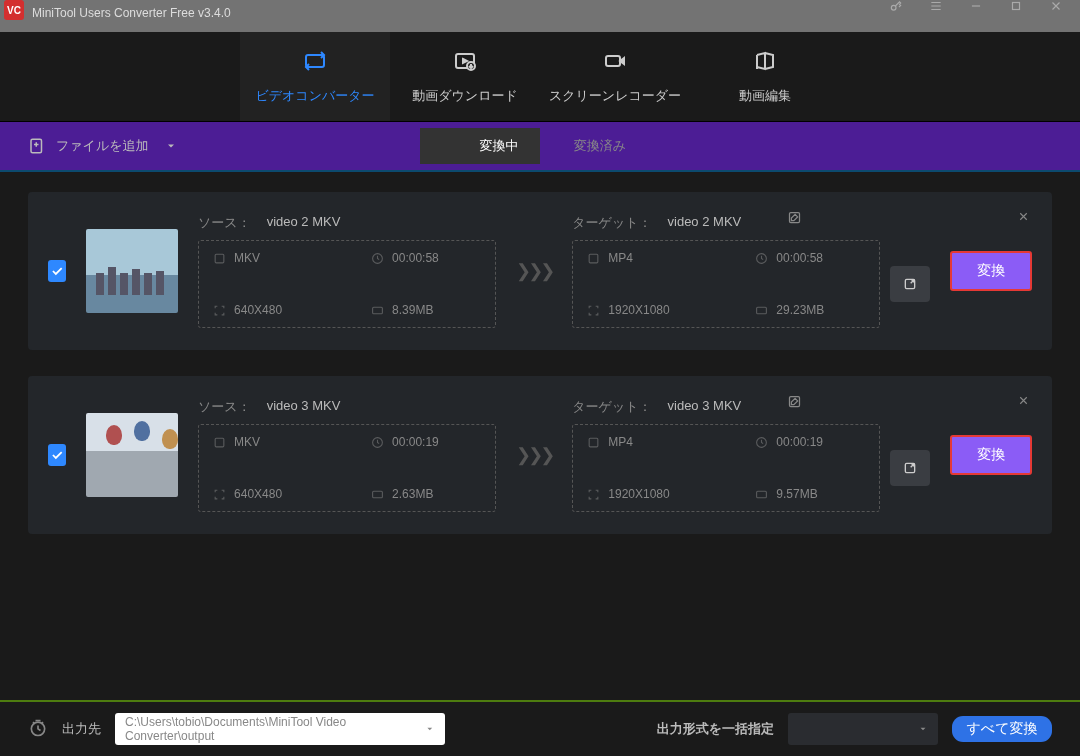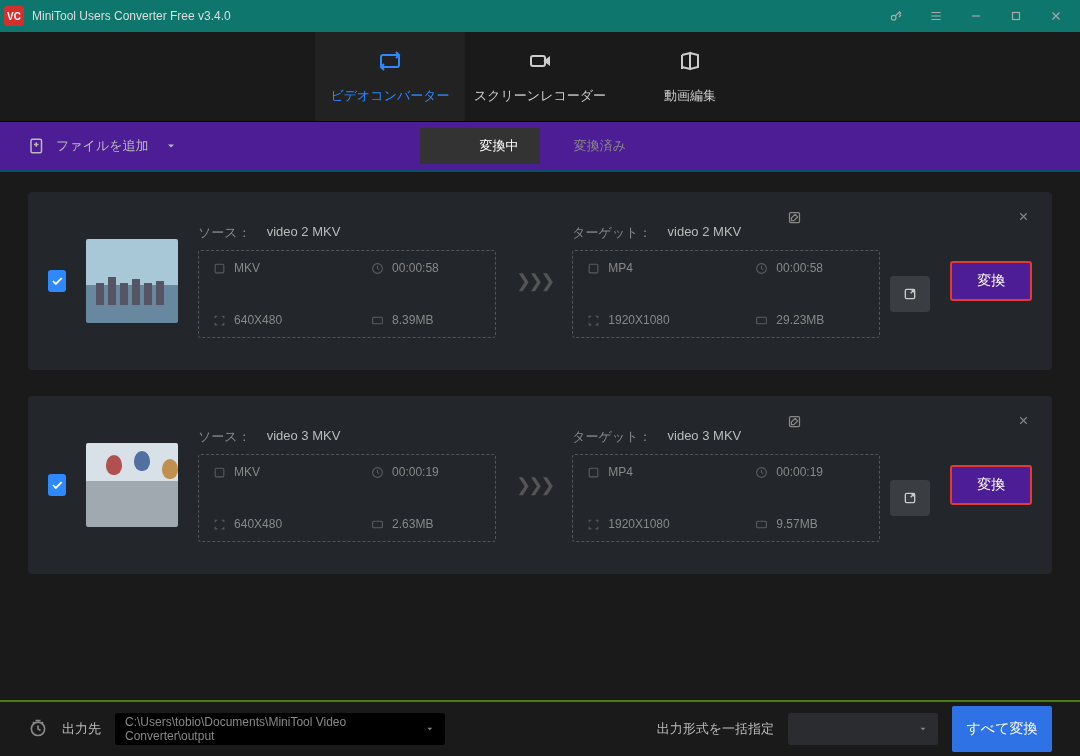--- a/index.html
+++ b/index.html
@@ -11,24 +11,24 @@
   color: #ccc;
   font-size: 13px;
   overflow: hidden;
   display: flex;
   flex-direction: column;
 }
 
 
 .titlebar {
   height: 32px;
-  background: #0f766e;
-  display: flex;
-  align-items: center;
-  padding: 4px 4px;
+  background: #737373;
+  display: flex;
+  align-items: flex-end;
+  padding: 12px 4px;
 }
 .app-icon {
   width: 20px;
   height: 20px;
   background: #d32f2f;
   border-radius: 3px;
   margin-right: 8px;
   display: flex;
   align-items: center;
   justify-content: center;
@@ -130,21 +130,21 @@
   flex: 1;
   padding: 20px 28px;
   display: flex;
   flex-direction: column;
   gap: 26px;
   position: relative;
 }
 .item {
   background: #23262a;
   border-radius: 4px;
-  padding: 32px 20px;
+  padding: 22px 20px;
   display: flex;
   align-items: center;
   gap: 20px;
   position: relative;
 }
 .item-check {
   width: 22px;
   height: 22px;
   background: #2e88ff;
   border-radius: 3px;
@@ -209,56 +209,56 @@
 
 .edit-icon { position:absolute; right:250px; top:18px; color:#888; cursor:pointer;}
 .edit-icon svg{width:15px;height:15px;}
 .close-item { position:absolute; right:22px; top:18px; color:#888; cursor:pointer; }
 .close-item svg{width:13px;height:13px;}
 
 .convert-btn {
   margin-left:auto;
   width: 100px;
   height: 40px;
-  background:#4c1d95;
+  background:#8b5cf6;
   border:2px solid #e53935;
   border-radius:3px;
   display:flex; align-items:center; justify-content:center;
   color:#fff; font-size:14px; cursor:pointer;
 }
 
 
 .bottombar {
   height: 56px;
   background:#1a1a1a;
   border-top:2px solid #4d7c0f;
   display:flex;
   align-items:center;
   padding:0 28px;
   gap:14px;
 }
 .bottombar .clock svg{width:20px;height:20px;color:#888;}
 .out-label{color:#bbb;font-size:13px;}
 .out-path {
-  background:#000000; height:32px; width:330px;
+  background:#ffffff; height:32px; width:330px;
   display:flex;align-items:center;padding:0 10px;
   color:#888;font-size:12px;border-radius:3px;
   justify-content:space-between;
 }
 .out-path .chev{width:10px;height:10px;}
-.batch-label{color:#bbb;font-size:13px;margin-left:auto;}
+.batch-label{color:#bbb;font-size:13px;margin-left:auto;font-weight:bold;}
 .batch-select{
   background:#2a2c30;height:32px;width:150px;border-radius:3px;
   display:flex;align-items:center;justify-content:flex-end;padding:0 10px;
 }
 .batch-select .chev{width:10px;height:10px;color:#888;}
 .convert-all{
-  background:#2e72e6;color:#fff;height:46px;width:100px;
+  background:#2e72e6;color:#fff;height:26px;width:100px;
   display:flex;align-items:center;justify-content:center;
-  border-radius:2px;font-size:14px;cursor:pointer;
+  border-radius:11px;font-size:14px;cursor:pointer;
 }
 </style>
 </head>
 <body>
 
 <div class="titlebar">
   <div class="app-icon">
       <span>VC</span>
     </div>
   <div class="app-title">MiniTool Users Converter Free v3.4.0</div>
@@ -292,20 +292,29 @@
   </div>
 </div>
 
 <div class="main-nav">
   <div class="nav-tab active">
     <svg class="nav-icon" viewBox="0 0 24 24" fill="none" stroke="#2e88ff" stroke-width="2">
         <rect x="3" y="6" width="18" height="12" rx="2"></rect>
         <path d="M18 3l3 3-3 3M6 21l-3-3 3-3"></path>
       </svg>
     <span>ビデオコンバーター</span>
+  </div>
+  <div class="nav-tab">
+    <svg class="nav-icon" viewBox="0 0 24 24" fill="none" stroke="currentColor" stroke-width="2">
+        <rect x="3" y="5" width="18" height="14" rx="2"></rect>
+        <path d="M10 10l4 2-4 2z" fill="currentColor"></path>
+        <circle cx="18" cy="17" r="4" fill="#1a1a1a"></circle>
+        <path d="M18 15v4m-2-2l2 2 2-2"></path>
+      </svg>
+    <span>動画ダウンロード</span>
   </div>
   <div class="nav-tab">
     <svg class="nav-icon" viewBox="0 0 24 24" fill="none" stroke="currentColor" stroke-width="2">
         <rect x="3" y="7" width="14" height="10" rx="2"></rect>
         <path d="M21 9l-4 3 4 3z" fill="currentColor"></path>
       </svg>
     <span>スクリーンレコーダー</span>
   </div>
   <div class="nav-tab">
     <svg class="nav-icon" viewBox="0 0 24 24" fill="none" stroke="currentColor" stroke-width="2">

